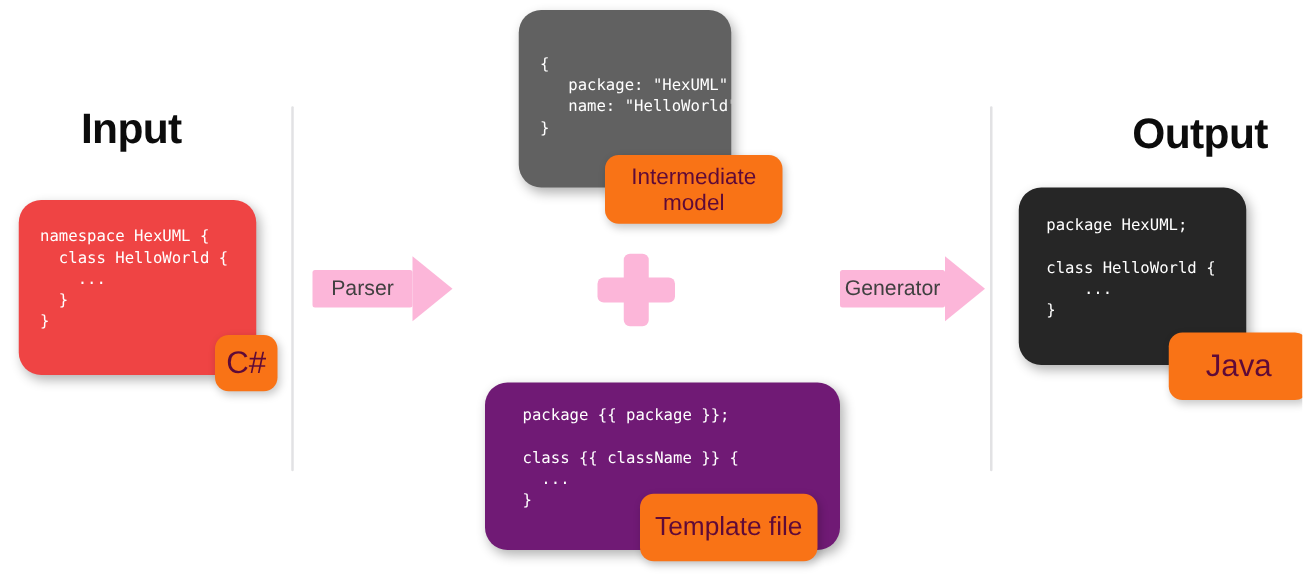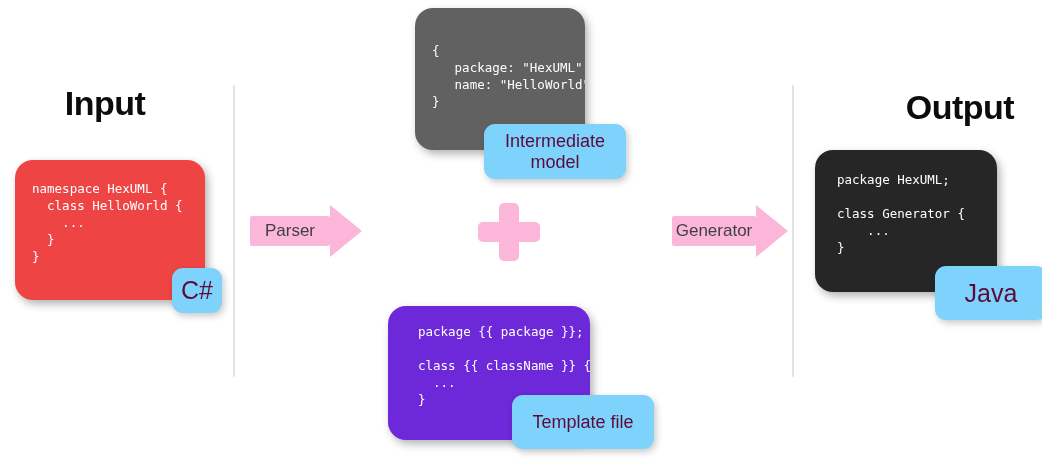--- a/index.html
+++ b/index.html
@@ -71,36 +71,36 @@
 
   #card-model {
     left: 415px; top: 8px;
     width: 170px; height: 142px;
     background: #616161;
   }
   #card-model .code-body { padding: 34px 0 0 17px; }
 
   #card-template {
     left: 388px; top: 306px;
-    width: 202px; height: 134px;
-    background: #6d28d9;
+    width: 284px; height: 134px;
+    background: #701a75;
   }
   #card-template .code-body { padding: 17px 0 0 30px; }
 
   #card-java {
     left: 815px; top: 150px;
     width: 182px; height: 142px;
     background: #262626;
   }
   #card-java .code-body { padding: 21px 0 0 22px; }
 
   
   .badge {
     position: absolute;
-    background: #7dd3fc;
+    background: #f97316;
     color: #5e0a38;
     border-radius: 11px;
     box-shadow: 2px 3px 7px rgba(0,0,0,0.22);
     display: flex;
     align-items: center;
     justify-content: center;
     text-align: center;
     font-family: "Liberation Sans", sans-serif;
     font-weight: 400;
     line-height: 1.15;
@@ -112,21 +112,21 @@
     font-size: 25px;
   }
   #badge-model {
     left: 484px; top: 124px;
     width: 142px; height: 55px;
     font-size: 18px;
   }
   #badge-template {
     left: 512px; top: 395px;
     width: 142px; height: 54px;
-    font-size: 18px;
+    font-size: 21px;
   }
   #badge-java {
     left: 935px; top: 266px;
     width: 112px; height: 54px;
     font-size: 25px;
   }
 
   
   .arrow {
     position: absolute;
@@ -239,19 +239,19 @@
 
   <div class="arrow" id="arrow-generator">
     <div class="arrow-shaft"></div>
     <div class="arrow-head"></div>
     <div class="arrow-label">Generator</div>
   </div>
 
   <div class="code-card" id="card-java">
     <div class="code-body">package HexUML;
 
-class Generator {
+class HelloWorld {
     ...
 }</div>
   </div>
   <div class="badge" id="badge-java">Java</div>
 
 </div>
 
 </body></html>

